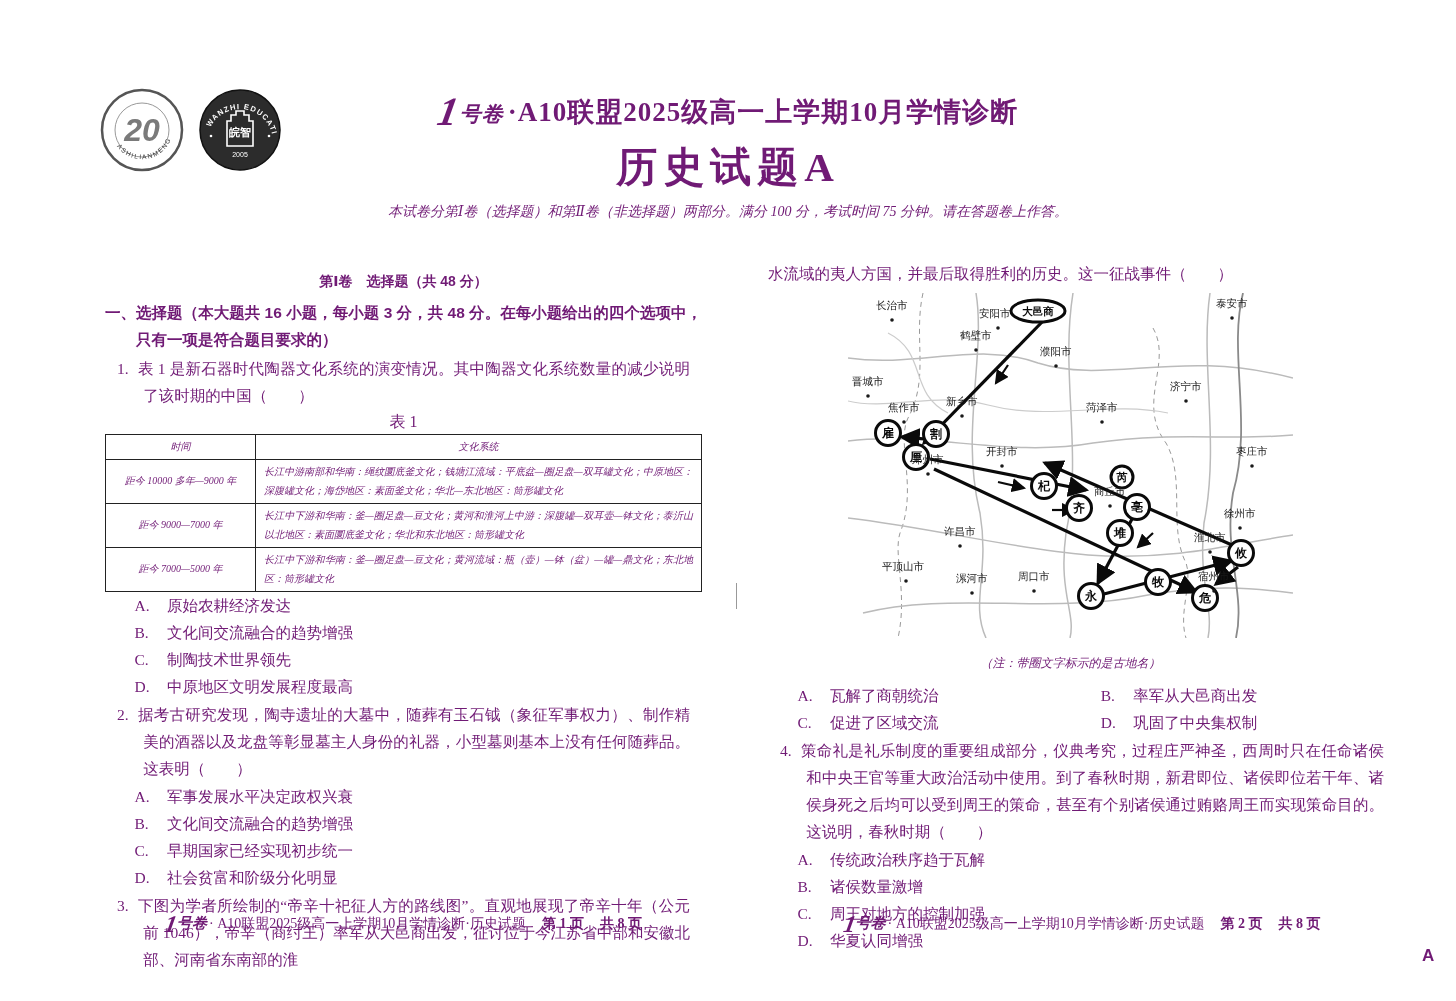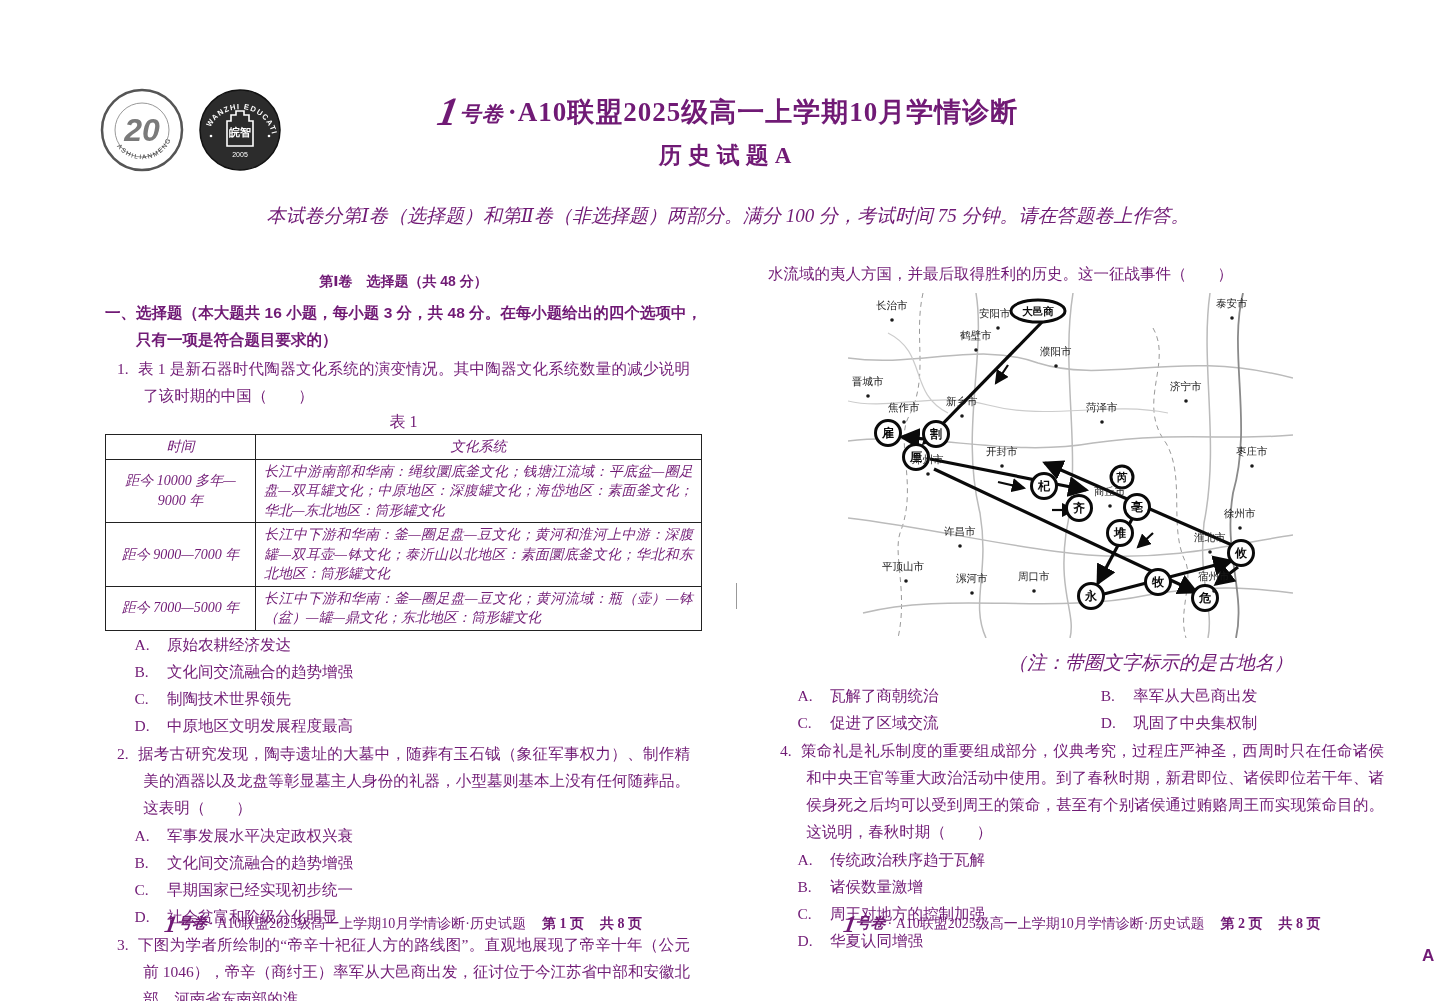--- a/index.html
+++ b/index.html
@@ -6,45 +6,45 @@
   .sheet{position:relative;width:1456px;height:1001px;background:#fff;overflow:hidden;
          font-family:"Liberation Serif","DejaVu Serif",serif;color:#701a75;}
   
   .logos{position:absolute;left:100px;top:88px;display:flex;gap:14px;}
   .titleline{position:absolute;left:0;top:92px;width:100%;text-align:center;
              font-weight:bold;font-size:27px;letter-spacing:1px;white-space:nowrap;}
   .brand-one{display:inline-block;font-size:40px;font-weight:900;font-style:italic;
              transform:skewX(-10deg);margin-right:1px;line-height:1;vertical-align:-4px;}
   .brand-rest{font-size:21px;font-style:italic;font-weight:700;margin-right:4px;}
   .subtitle{position:absolute;left:0;top:140px;width:100%;text-align:center;
-            font-weight:bold;font-size:23px;letter-spacing:6px;}
+            font-weight:bold;font-size:41px;letter-spacing:6px;}
   .instruction{position:absolute;left:0;top:203px;width:100%;text-align:center;
-               font-size:19px;font-style:italic;}
+               font-size:14px;font-style:italic;}
   
   .col{position:absolute;font-size:15.5px;line-height:27px;text-align:justify;}
   .col-left{left:105px;top:268px;width:597px;}
   .col-right{left:768px;top:260px;width:628px;}
   .section-h{text-align:center;font-weight:bold;font-size:14px;margin:0 0 4px;
              font-family:"Liberation Sans","DejaVu Sans",sans-serif;}
   .intro{font-weight:bold;font-family:"Liberation Sans","DejaVu Sans",sans-serif;
          padding-left:2em;text-indent:-2em;margin:0 0 2px;}
   .q{padding-left:1.7em;text-indent:-1.7em;margin:1px 12px;}
   .qnum{margin-right:9px;}
   .tbl-cap{text-align:center;font-size:16px;margin:2px 0 1px;line-height:22px;}
-  table.t1{border-collapse:collapse;width:100%;font-size:14px;line-height:19.5px;
+  table.t1{border-collapse:collapse;width:100%;font-size:10px;line-height:19.5px;
            font-style:italic;table-layout:fixed;}
   table.t1 th,table.t1 td{border:1.3px solid #222;padding:2px 8px;}
   table.t1 th{font-weight:normal;text-align:center;}
   td.time{text-align:center;}
   .opt{display:flex;padding-left:1.9em;}
   .opt .letter{flex:0 0 2.1em;}
   .optgrid{display:grid;grid-template-columns:1fr 1fr;padding-left:1.9em;column-gap:8px;}
   .optgrid .opt{padding-left:0;}
   .mapwrap{margin:6px 0 0 80px;width:445px;}
-  .map-note{text-align:right;font-size:19px;font-style:italic;line-height:26px;margin:4px 0 6px;}
+  .map-note{text-align:center;font-size:12px;font-style:italic;line-height:26px;margin:4px 0 6px;}
   
   .footer{position:absolute;top:912px;text-align:center;font-size:14px;white-space:nowrap;}
   .footer-l{left:105px;width:597px;}
   .footer-r{left:768px;width:628px;}
   .fbrand-one{display:inline-block;font-size:24px;font-weight:900;font-style:italic;
               transform:skewX(-10deg);line-height:1;vertical-align:-4px;}
   .fbrand-rest{font-size:15px;font-style:italic;font-weight:700;margin-right:2px;}
   .fpage{margin-left:16px;font-weight:bold;}
   .corner{position:absolute;left:1422px;top:946px;font-weight:bold;font-size:17px;
           font-family:"Liberation Sans","DejaVu Sans",sans-serif;}

